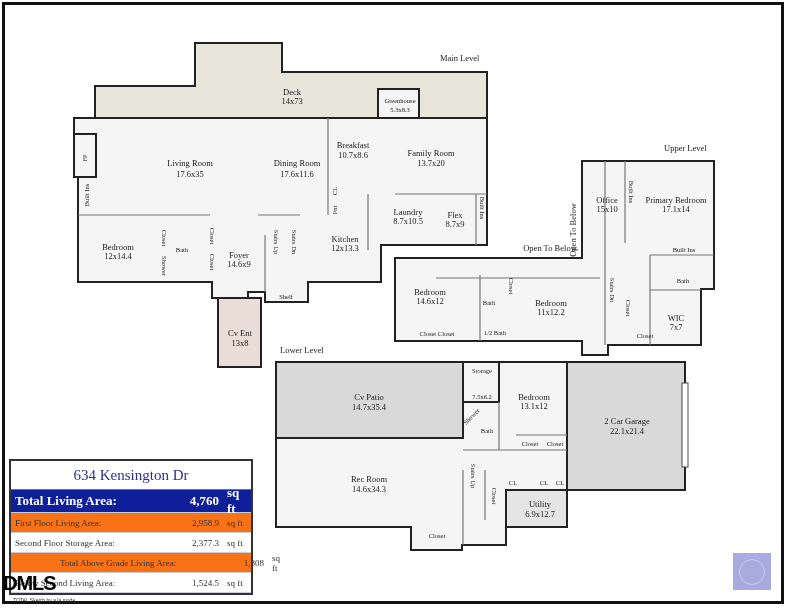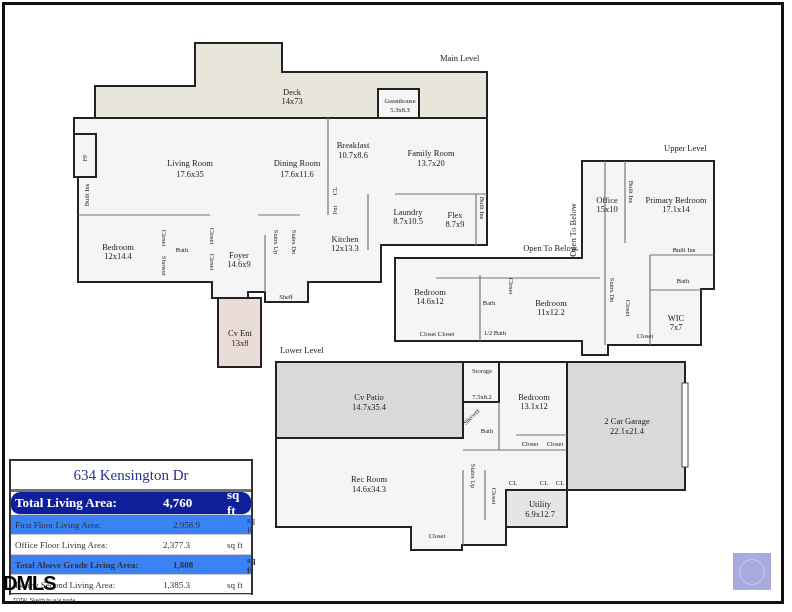--- a/index.html
+++ b/index.html
@@ -4,28 +4,28 @@
 <style>
   html,body{margin:0;padding:0;background:#fff;}
   body{width:792px;height:612px;position:relative;overflow:hidden;font-family:"Liberation Serif","DejaVu Serif",serif;}
   .frame{position:absolute;left:2px;top:2px;width:782px;height:602px;border:3px solid #111;box-sizing:border-box;}
   svg{position:absolute;left:0;top:0;}
   .lbl{font-family:"Liberation Serif","DejaVu Serif",serif;fill:#222;}
   .room{font-size:8.5px;text-anchor:middle;}
   .small{font-size:6.5px;text-anchor:middle;}
   .lvl{font-size:8.5px;}
   .summary{position:absolute;left:9px;top:459px;width:244px;height:136px;border:2px solid #333;background:#fff;box-sizing:border-box;}
-  .summary .addr{height:28px;line-height:28px;text-align:center;font-size:15px;color:#2b3190;border-bottom:3px solid #737373;}
+  .summary .addr{height:28px;line-height:28px;text-align:center;font-size:15px;color:#2b3190;border-bottom:1px solid #737373;}
   .summary .row{display:flex;align-items:center;height:19px;font-size:9px;color:#333;border-bottom:1px solid #c8ccd8;}
   .summary .row .k{flex:0 0 148px;padding-left:4px;}
-  .summary .row .v{flex:0 0 56px;text-align:left;}
+  .summary .row .v{flex:0 0 56px;text-align:right;}
   .summary .row .u{flex:1;padding-left:8px;}
-  .summary .row.total{background:#0f1f9a;color:#fff;font-weight:bold;font-size:13px;height:22px;border-radius:9px;}
-  .summary .row.alt{background:#3b82f6;gap:10px;}
-  .summary .row.bold{font-weight:bold;}
+  .summary .row.total{background:#0f1f9a;color:#fff;font-weight:bold;font-size:13px;height:22px;}
+  .summary .row.alt{background:#f97316;}
+  .summary .row.bold{font-weight:normal;padding-left:45px;}
   .credit{position:absolute;left:13px;top:597px;font-family:"Liberation Sans",sans-serif;font-size:5px;color:#333;}
   .mls{position:absolute;left:3px;top:572px;font-family:"Liberation Sans",sans-serif;font-size:20px;letter-spacing:-1px;color:#000000;font-weight:bold;}
   .badge{position:absolute;left:733px;top:553px;width:38px;height:37px;background:#a9abdf;display:flex;align-items:center;justify-content:center;}
   .badge .ring{width:24px;height:24px;border:1.5px solid #c9cbee;border-radius:50%;}
 </style>
 </head>
 <body>
 
 <div class="frame"></div>
 
@@ -164,32 +164,32 @@
     <span class="k">Total Living Area:</span>
     <span class="v">4,760</span>
     <span class="u">sq ft</span>
   </div>
   <div class="row alt">
     <span class="k">First Floor Living Area:</span>
     <span class="v">2,958.9</span>
     <span class="u">sq ft</span>
   </div>
   <div class="row">
-    <span class="k">Office Floor Living Area:</span>
+    <span class="k">Second Floor Storage Area:</span>
     <span class="v">2,377.3</span>
     <span class="u">sq ft</span>
   </div>
   <div class="row alt bold">
     <span class="k">Total Above Grade Living Area:</span>
     <span class="v">1,808</span>
     <span class="u">sq ft</span>
   </div>
   <div class="row">
     <span class="k">Below Second Living Area:</span>
-    <span class="v">1,385.3</span>
+    <span class="v">1,524.5</span>
     <span class="u">sq ft</span>
   </div>
 </div>
 <div class="mls">DMLS</div>
 <div class="credit">TOTAL Sketch by a la mode</div>
 <div class="badge">
     <div class="ring"></div>
   </div>
 
 </body></html>

